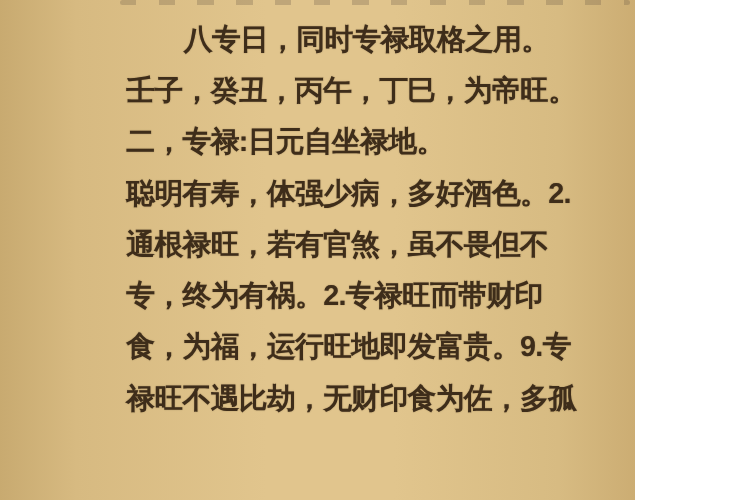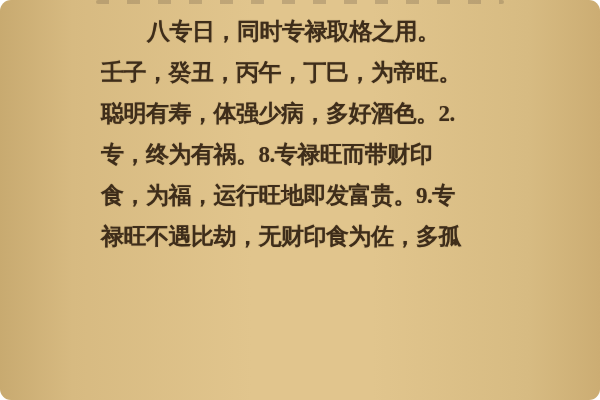--- a/index.html
+++ b/index.html
@@ -1,32 +1,31 @@
 <!DOCTYPE html>
 <html lang="zh"><head>
 <meta charset="utf-8">
 <style>
   html, body {
     margin: 0;
     padding: 0;
   }
   .page {
     position: relative;
-    width: 600px;
+    width: 508px;
     height: 400px;
     overflow: hidden;
     background: linear-gradient(90deg,
       var(--bg-edge, #c8aa70) 0%,
       #d7ba81 12%,
       var(--bg-center, #e1c58d) 42%,
       var(--bg-center, #e1c58d) 62%,
       #d7bb82 88%,
       #ccad73 100%);
-    font-family: Liberation Serif, serif;
-    border-radius: 11px;
+    font-family: Liberation Sans, sans-serif;
   }
   
   .remnant {
     position: absolute;
     left: 96px;
     top: 0;
     width: 408px;
     height: 4px;
     opacity: 0.28;
     border-radius: 2px;
@@ -58,19 +57,21 @@
 </head>
 <body>
 
 <div class="page" style="--bg-edge: #c8aa70; --bg-center: #e1c58d; --ink: #3e2d1a;">
 
   <div class="remnant"></div>
 
   <div class="doc">
     <div class="line indent">八专日，同时专禄取格之用。</div>
     <div class="line">壬子，癸丑，丙午，丁巳，为帝旺。</div>
+    <div class="line">二，专禄:日元自坐禄地。</div>
     <div class="line">聪明有寿，体强少病，多好酒色。2.</div>
-    <div class="line">专，终为有祸。8.专禄旺而带财印</div>
+    <div class="line">通根禄旺，若有官煞，虽不畏但不</div>
+    <div class="line">专，终为有祸。2.专禄旺而带财印</div>
     <div class="line">食，为福，运行旺地即发富贵。9.专</div>
     <div class="line">禄旺不遇比劫，无财印食为佐，多孤</div>
   </div>
 
 </div>
 
 </body></html>

